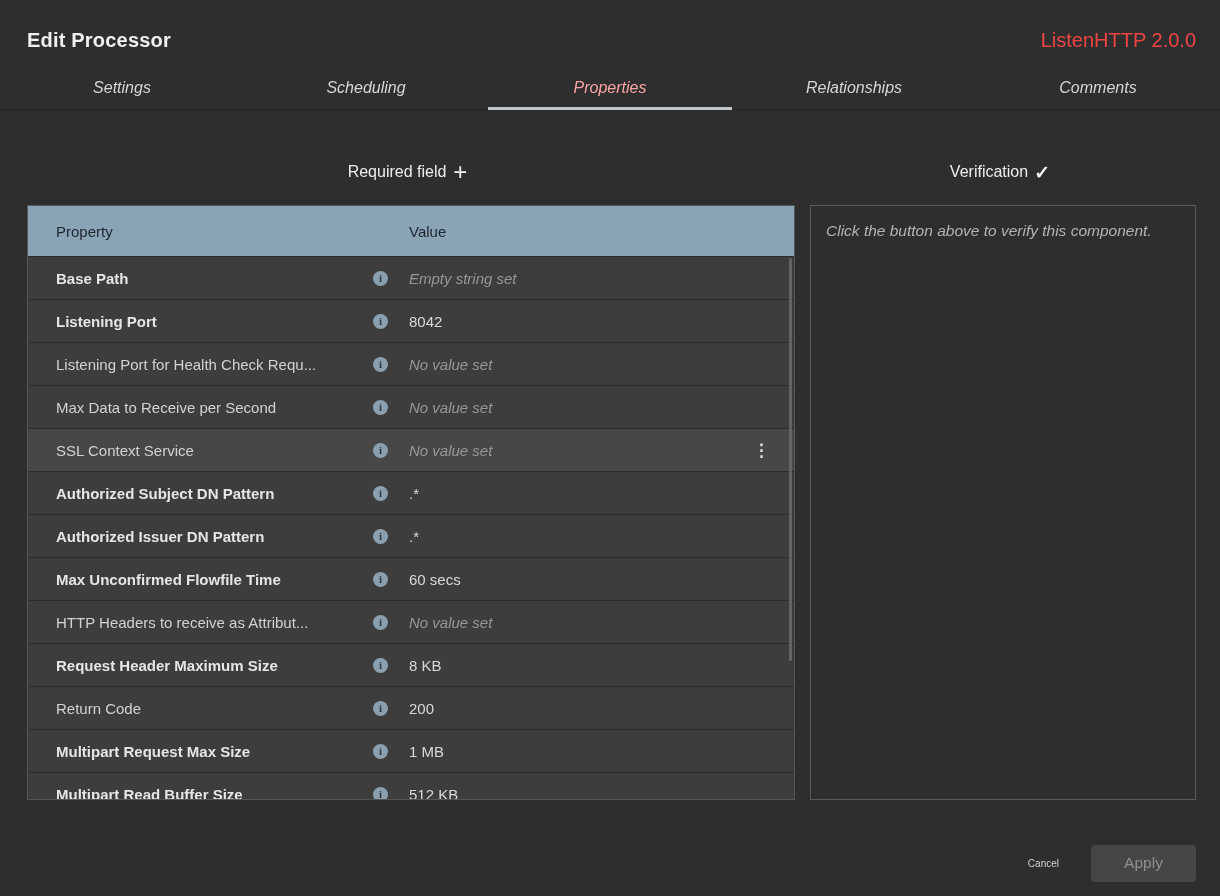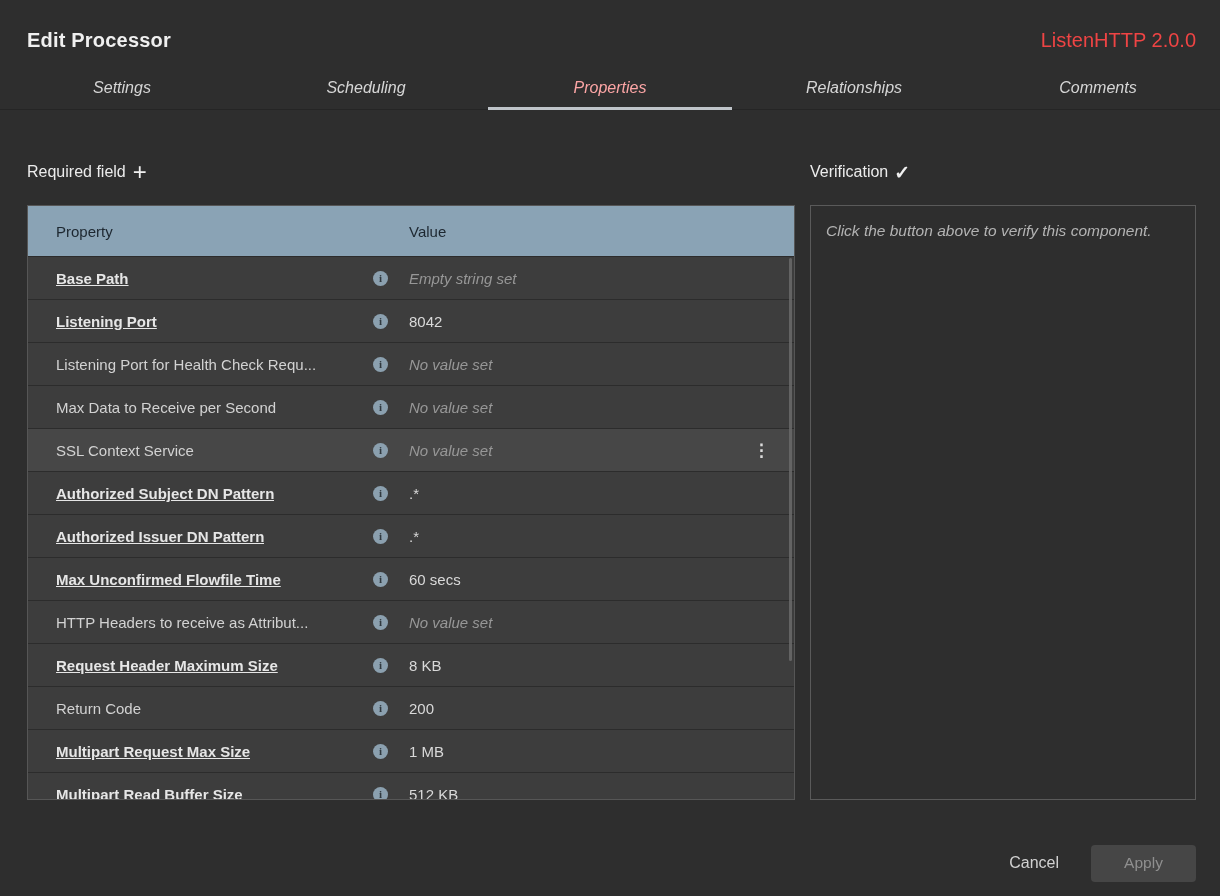--- a/index.html
+++ b/index.html
@@ -33,21 +33,21 @@
   }
 
   
   .content { flex:1; padding:30px 24px 0 27px; }
   .cols { display:flex; gap:15px; }
   .left-col { width:768px; }
   .right-col { width:386px; }
 
   .sec-head {
     height:30px; margin-bottom:18px; display:flex;
-    align-items:center; justify-content:flex-start;margin-top:17px;
+    align-items:center; justify-content:center;margin-top:17px;
   }
   .sec-title { font-size:16px; color:#ececec; }
   .icon-btn {
     width:28px; height:28px; display:flex; align-items:center; justify-content:center;
     color:#f0f0f0; cursor:pointer; background:none; border:none;
     font-family:"Liberation Sans", sans-serif;
   }
   .plus-glyph { font-size:24px; font-weight:400; line-height:1; }
   .check-glyph { font-size:19px; font-weight:700; line-height:1; }
 
@@ -67,21 +67,21 @@
   .cell-val {
     flex:1; display:flex; align-items:center; justify-content:space-between;
     padding-left:17px; padding-right:22px; overflow:hidden; white-space:nowrap;
   }
   .prow {
     height:43px; border-top:1px solid #2c2c2c; background:#3d3d3d;
     font-size:15px; cursor:pointer;
   }
   .prow.hovered { background:#474747; }
   .pname { color:#d2d2d2; overflow:hidden; text-overflow:clip; }
-  .prow.required .pname { font-weight:700; color:#e6e6e6;text-decoration:underline; }
+  .prow.required .pname { font-weight:700; color:#e6e6e6; }
   .pvalue { color:#d9d9d9; }
   .prow.unset .pvalue { font-style:italic; color:#979797; }
   .info-icon {
     flex:0 0 15px; width:15px; height:15px; border-radius:50%;
     background:#8ba0af; color:#30393f; font-size:11px; font-weight:700;
     display:flex; align-items:center; justify-content:center;
     font-family:"Liberation Serif", serif; margin-left:8px;
   }
   .menu-btn {
     color:#dcdcdc; font-size:17px; font-weight:700; line-height:1;
@@ -98,21 +98,21 @@
     padding:13px 15px; background:#2e2e2e;
   }
   .vmsg { font-style:italic; font-size:15.5px; color:#b3b3b3; line-height:1.55; }
 
   
   .footer {
     height:101px; display:flex; align-items:center; justify-content:flex-end;
     gap:28px; padding:30px 24px 0 24px;
   }
   .btn-cancel {
-    background:none; border:none; color:#d2d2d2; font-size:16px;
+    background:none; border:none; color:#d2d2d2; font-size:10px;
     cursor:pointer; font-family:"Liberation Sans", sans-serif; padding:6px 4px;
   }
   .btn-apply {
     width:105px; height:37px; background:#464646; border:none; border-radius:4px;
     color:#8f8f8f; font-size:15.5px; font-family:"Liberation Sans", sans-serif;
     cursor:default;
   }
 </style>
 </head>
 <body>

